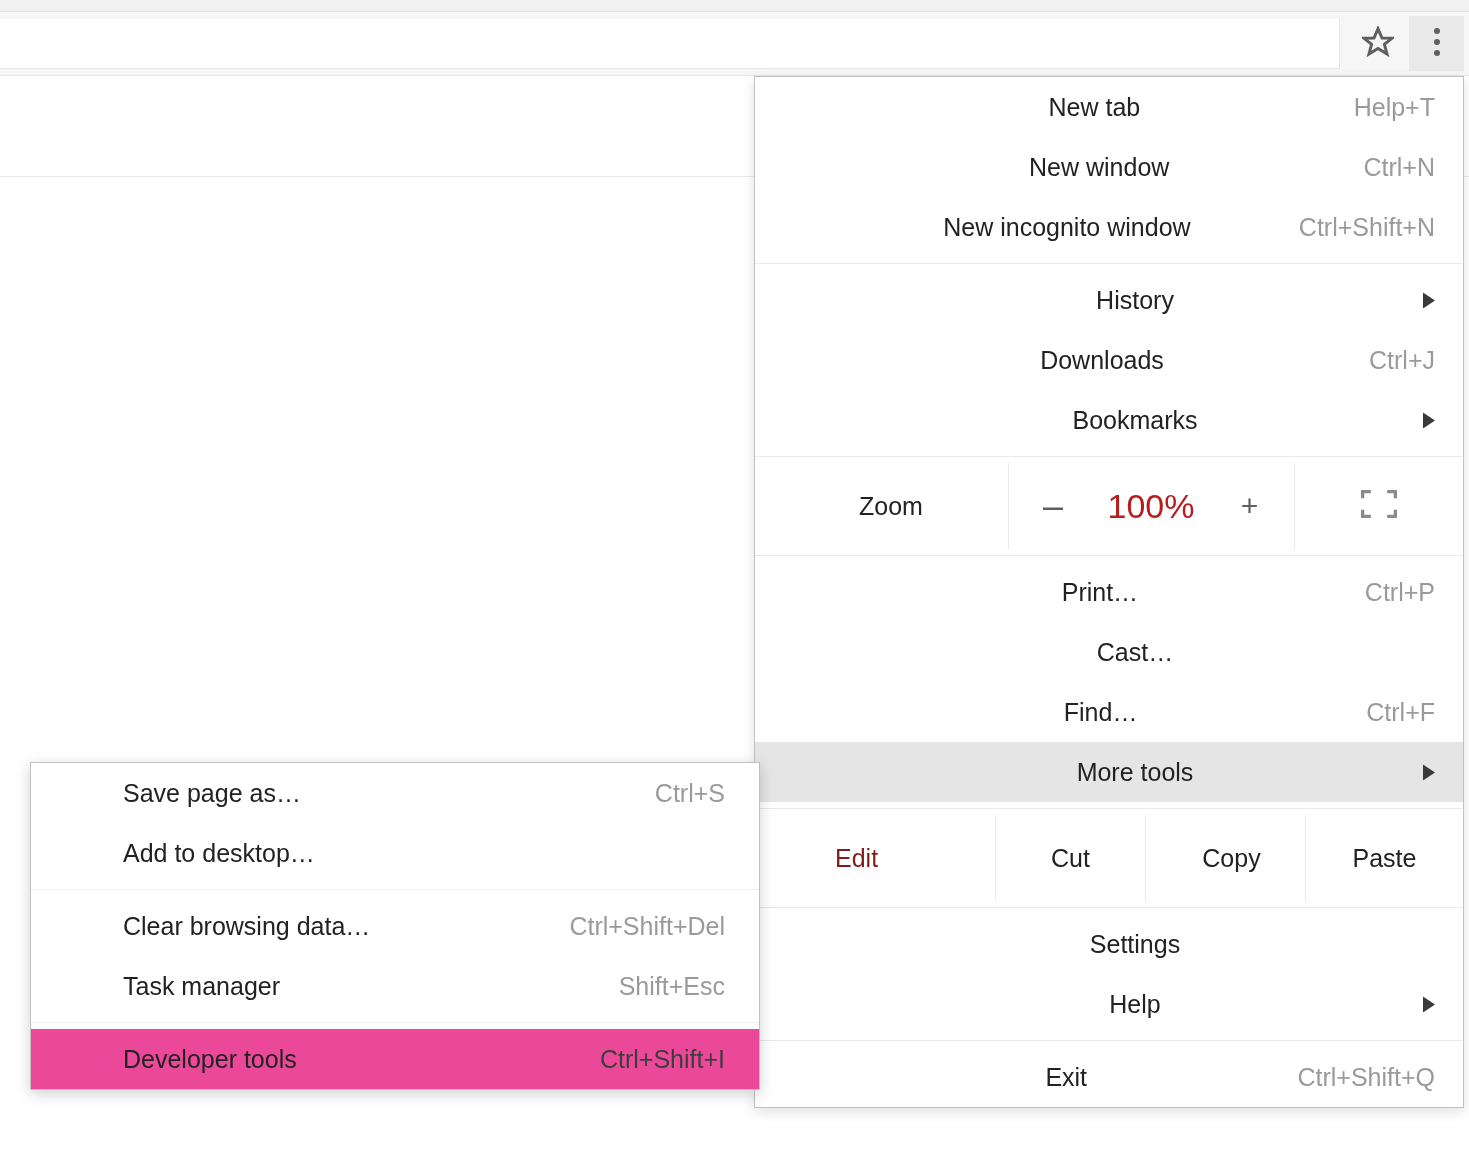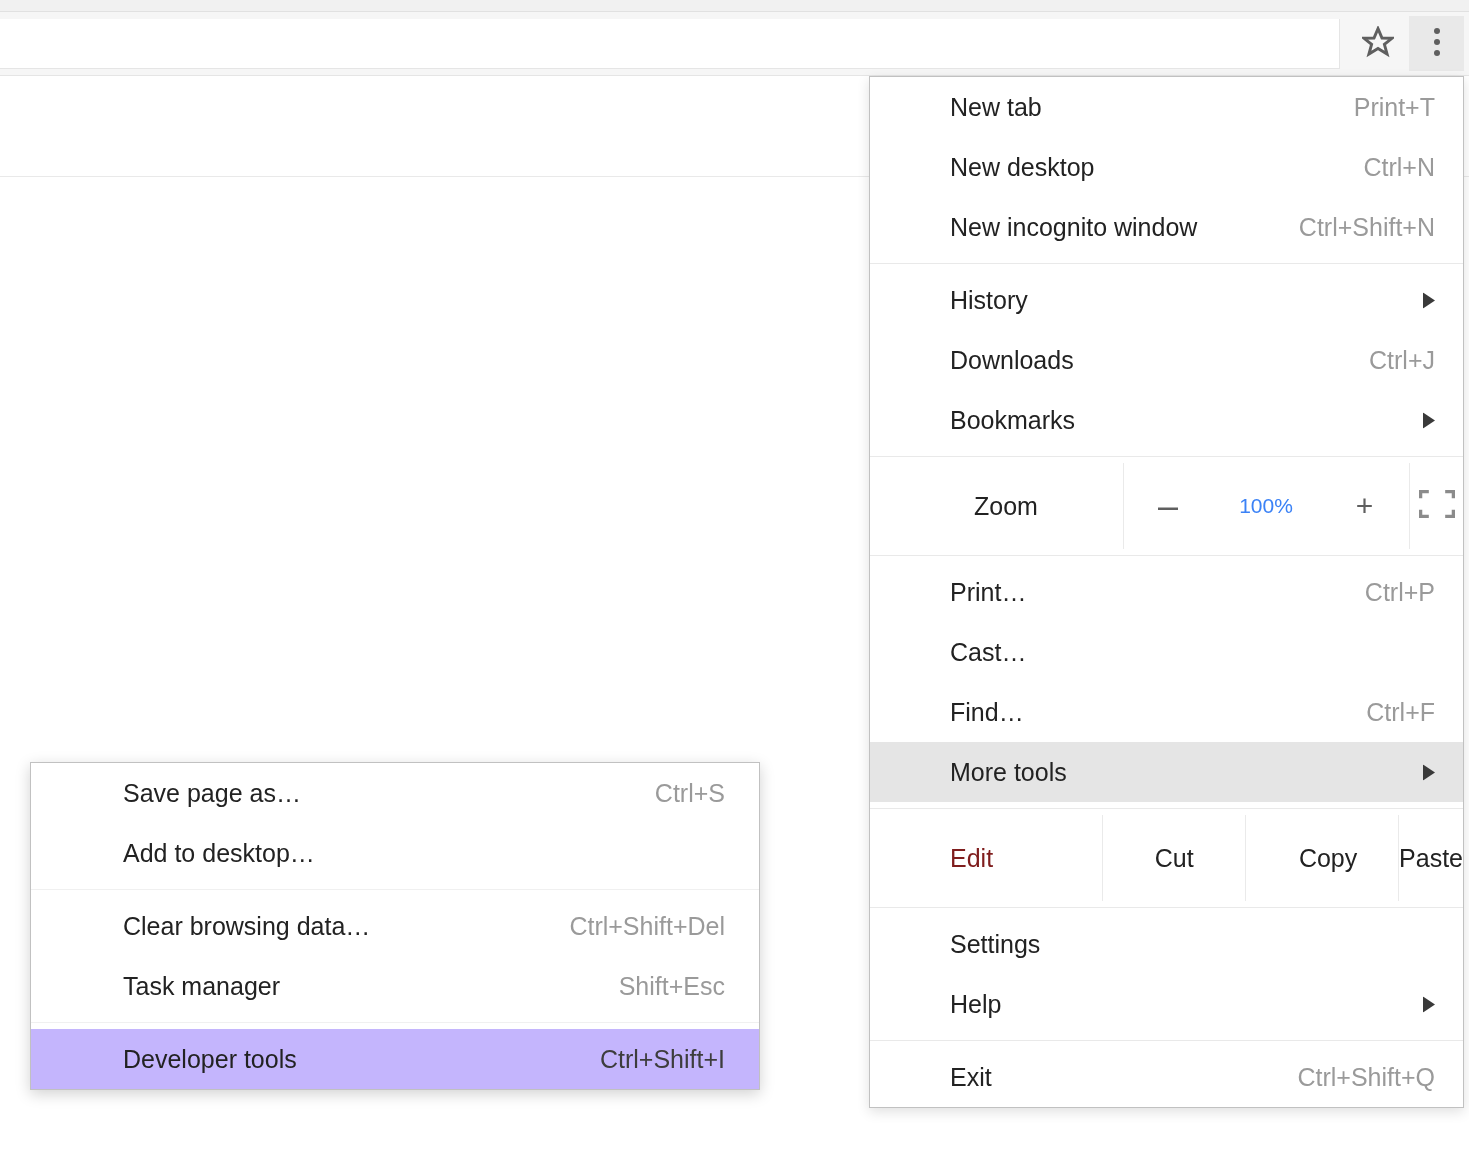--- a/index.html
+++ b/index.html
@@ -16,24 +16,25 @@
   .menu-btn svg circle { fill: #5f5f5f; }
 
   .content { position: absolute; top: 76px; left: 0; right: 0; bottom: 0; background: #fff; }
   .content-divider { position: absolute; top: 100px; left: 0; right: 0; height: 1px; background: #e9e9e9; }
 
   
   .main-menu {
     position: absolute;
     top: 76px;
     right: 5px;
-    width: 595px;
+    width: 710px;
     background: #fff;
     border: 1px solid #c1c1c1;
     box-shadow: 0 4px 12px rgba(0,0,0,.12);
+    text-align: center;
   }
   .menu-item {
     display: flex;
     align-items: center;
     height: 60px;
     padding: 0 28px 0 80px;
     font-size: 25px;
     color: #222;
     cursor: default;
     position: relative;
@@ -44,21 +45,21 @@
   .menu-item .arrow { position: absolute; right: 28px; top: 50%; transform: translateY(-50%); }
   .arrow svg polygon { fill: #3a3a3a; }
   .menu-sep { height: 1px; background: #e9e9e9; margin: 6px 0; }
   .menu-item.hover { background: #e5e5e5; }
 
   
   .zoom-row { display: flex; align-items: center; height: 86px; }
   .zoom-label { width: 254px; padding-left: 104px; font-size: 25px; color: #222; border-right: 1px solid #eaeaea; height: 86px; display:flex; align-items:center; }
   .zoom-cell { display:flex; align-items:center; justify-content:center; height:86px; }
   .zoom-minus { width: 88px; font-size: 36px; color: #5f5f5f; }
-  .zoom-val { width: 108px; font-size: 21px; color: #3b82f6; }
+  .zoom-val { width: 108px; font-size: 34px; color: #b91c1c; }
   .zoom-plus { width: 90px; font-size: 30px; color: #5f5f5f; border-right: 1px solid #eaeaea; }
   .zoom-full { flex:1; }
   .zoom-full svg { width: 36px; height: 30px; }
   .zoom-full svg path { stroke: #8b8b8b; stroke-width: 4; fill: none; }
 
   
   .edit-row { display:flex; align-items:center; height: 86px; }
   .edit-label { width: 240px; padding-left: 80px; font-size: 25px; color:#7f1d1d; display:flex; align-items:center; height:86px; }
   .edit-cell { display:flex; align-items:center; justify-content:center; font-size:25px; color:#222; border-left:1px solid #eaeaea; height:86px; }
   .edit-cut { width: 150px; }
@@ -71,21 +72,21 @@
     top: 762px;
     left: 30px;
     width: 730px;
     background: #fff;
     border: 1px solid #c1c1c1;
     box-shadow: 0 4px 14px rgba(0,0,0,.18);
   }
   .sub-menu .menu-item { padding-left: 92px; padding-right: 34px; }
   .sub-menu .menu-sep { background: #f0f0f0; }
 
-  .menu-item.dev-hover { background: #c4b5fd; gap: 28px; }
+  .menu-item.dev-hover { background: #ec4899; gap: 28px; }
   .menu-item.dev-hover .shortcut { color: #3d3d3d; }
 
 </style>
 </head>
 <body>
 
 <div class="tabstrip"></div>
 
 <div class="toolbar">
   <div class="omnibox-spacer"></div>
@@ -108,24 +109,24 @@
 </div>
 
 <div class="content">
   <div class="content-divider"></div>
 </div>
 
 <div class="main-menu">
 
   <div class="menu-item">
     <span class="label">New tab</span>
-    <span class="shortcut">Print+T</span>
-  </div>
-  <div class="menu-item">
-    <span class="label">New desktop</span>
+    <span class="shortcut">Help+T</span>
+  </div>
+  <div class="menu-item">
+    <span class="label">New window</span>
     <span class="shortcut">Ctrl+N</span>
   </div>
   <div class="menu-item">
     <span class="label">New incognito window</span>
     <span class="shortcut">Ctrl+Shift+N</span>
   </div>
 
   <div class="menu-sep"></div>
 
   <div class="menu-item">

